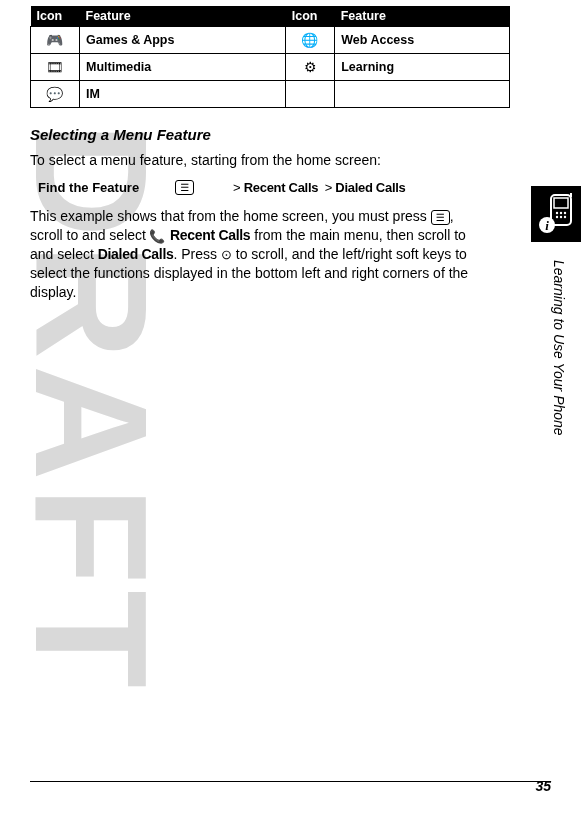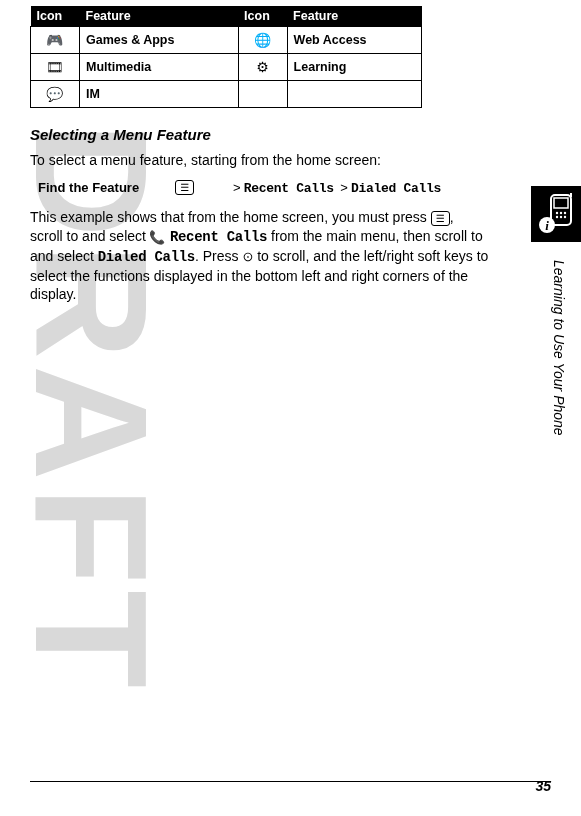--- a/index.html
+++ b/index.html
@@ -32,21 +32,21 @@
     z-index: 0;
     user-select: none;
     white-space: nowrap;
   }
   .content {
     position: relative;
     z-index: 1;
   }
   table.feature-table {
     border-collapse: collapse;
-    width: 392px;
+    width: 480px;
     font-size: 12.5px;
   }
   table.feature-table th {
     background: #000;
     color: #fff;
     text-align: left;
     padding: 3px 6px;
     font-weight: bold;
   }
   table.feature-table td {
@@ -157,21 +157,21 @@
     right: 30px;
     border-top: 1px solid #000;
     z-index:2;
   }
   .inline-icon {
     font-size: 13px;
     vertical-align: middle;
   }
   .bold-cond {
     font-weight: bold;
-    font-family: Liberation Mono, monospace;
+    font-family: Liberation Sans, sans-serif;
     letter-spacing: -0.3px;
   }
 </style>
 </head>
 <body>
 
 <div class="page">
   <div class="watermark">DRAFT</div>
 
   <div class="content">

